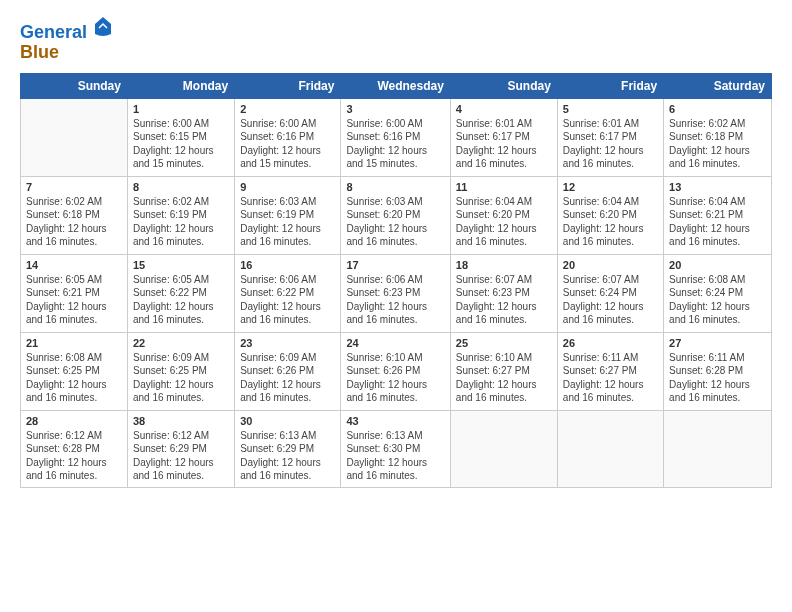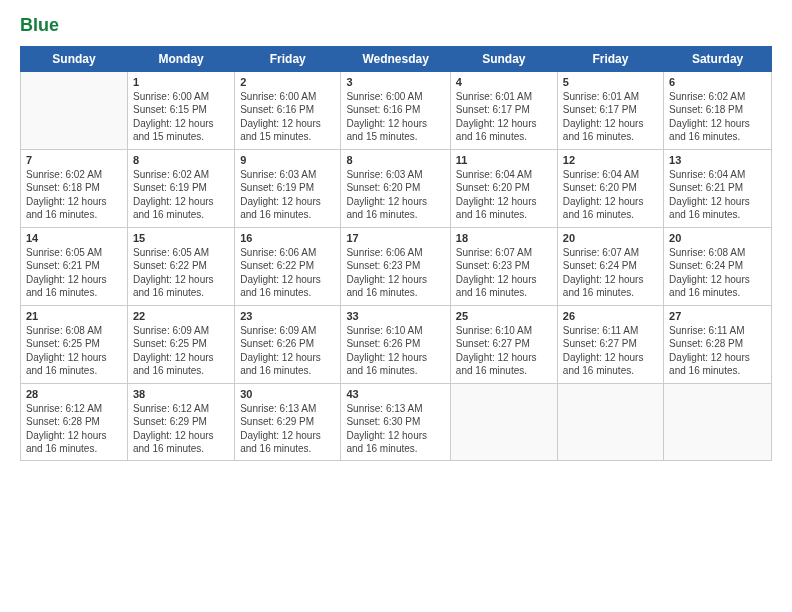--- a/index.html
+++ b/index.html
@@ -57,21 +57,21 @@
       width: 100%;
       border-collapse: collapse;
       border: 1px solid #ccc;
     }
     .calendar th {
       background: #2962a8;
       color: #fff;
       font-size: 12px;
       font-weight: bold;
       padding: 5px 6px;
-      text-align: center;
+      text-align: right;
       border: 1px solid #2962a8;
     }
     .calendar td {
       border: 1px solid #ccc;
       vertical-align: top;
       padding: 4px 5px;
       width: 113px;
       min-height: 70px;
       font-size: 9.5px;
       color: #333;
@@ -102,22 +102,31 @@
       margin-top: 36px;
     }
   </style>
 </head>
 <body>
 
 <div class="page">
   <div class="header">
     <div class="logo">
       <div>
+        <div style="display:flex;align-items:center;">
+          <div class="logo-text">
+            <span>General</span>
+            <svg class="logo-icon" viewBox="0 0 18 22" fill="none" xmlns="http://www.w3.org/2000/svg">
+              <path d="M9 1 L17 8 L17 18 Q9 22 1 18 L1 8 Z" fill="#1a6bbf"></path>
+              <path d="M5 12 L9 8 L13 12" stroke="white" stroke-width="1.5" fill="none"></path>
+            </svg>
+          </div>
+        </div>
         <div class="logo-text">
-          <span style="color:#15803d;margin-top:48px;">Blue</span>
+          <span style="color:#a16207;margin-top:48px;">Blue</span>
         </div>
       </div>
     </div>
     <div class="title-block">
       <div class="month-title"></div>
       <div class="location"></div>
     </div>
   </div>
 
   <table class="calendar">
@@ -227,21 +236,21 @@
           </td>
           <td>
             <span class="day-num">22</span>
             <div class="day-info">Sunrise: 6:09 AM<br>Sunset: 6:25 PM<br>Daylight: 12 hours and 16 minutes.</div>
           </td>
           <td>
             <span class="day-num">23</span>
             <div class="day-info">Sunrise: 6:09 AM<br>Sunset: 6:26 PM<br>Daylight: 12 hours and 16 minutes.</div>
           </td>
           <td>
-            <span class="day-num">33</span>
+            <span class="day-num">24</span>
             <div class="day-info">Sunrise: 6:10 AM<br>Sunset: 6:26 PM<br>Daylight: 12 hours and 16 minutes.</div>
           </td>
           <td>
             <span class="day-num">25</span>
             <div class="day-info">Sunrise: 6:10 AM<br>Sunset: 6:27 PM<br>Daylight: 12 hours and 16 minutes.</div>
           </td>
           <td>
             <span class="day-num">26</span>
             <div class="day-info">Sunrise: 6:11 AM<br>Sunset: 6:27 PM<br>Daylight: 12 hours and 16 minutes.</div>
           </td>

